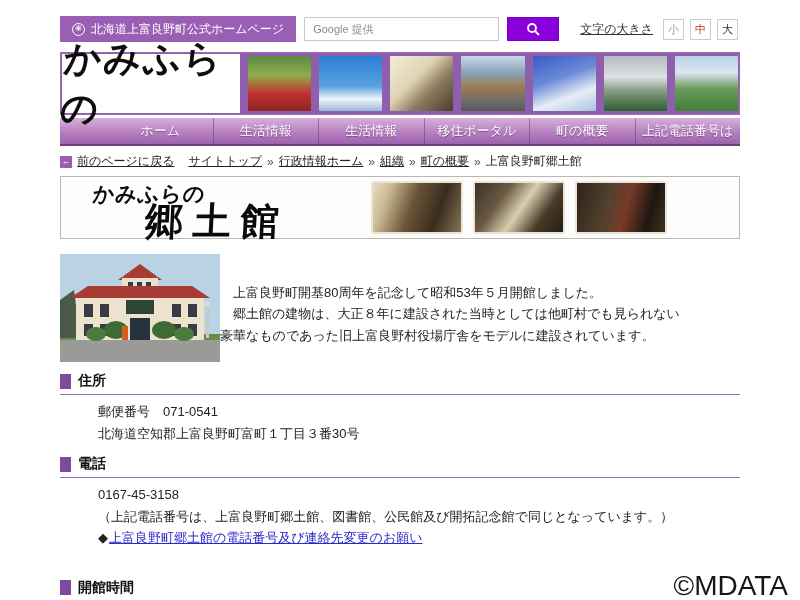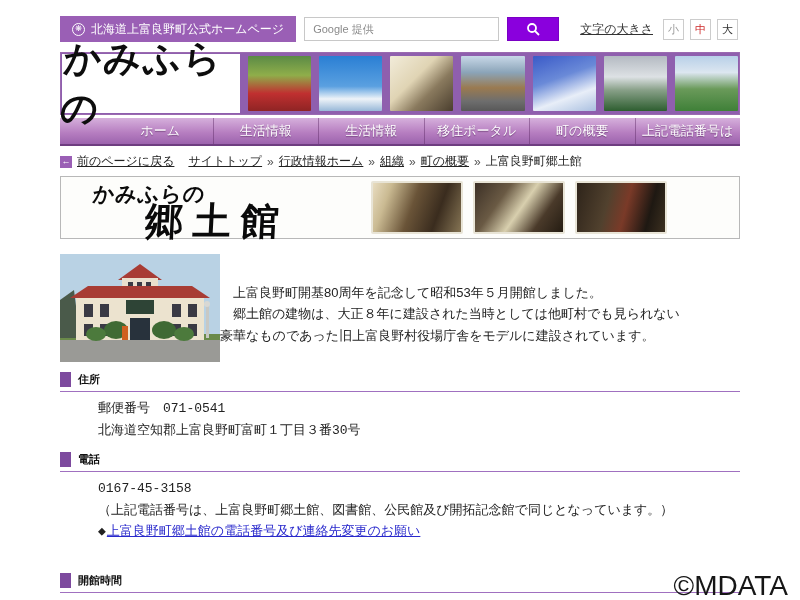--- a/index.html
+++ b/index.html
@@ -78,23 +78,23 @@
   
   .intro { margin-top:15px; display:flex; }
   .building-photo { width:160px; height:108px; flex-shrink:0; display:block; }
   .intro-text { font-size:13px; line-height:1.65; color:#222; padding-top:28px; width:462px; }
 
   
   .section { margin-top:10px; }
   .sec-heading { display:flex; align-items:center; gap:7px; border-bottom:1px solid #a070c0;
     padding-bottom:4px; }
   .sec-marker { width:11px; height:15px; background:#7d4a9e; }
-  .sec-title { font-size:11px; font-weight:bold; color:#111; }
+  .sec-title { font-size:14px; font-weight:bold; color:#111; }
   .sec-body { padding:5px 0 4px 38px; font-size:13px; line-height:1.5; color:#222; }
-  .sec-body p { margin:2px 0;font-family:Liberation Mono, monospace; }
+  .sec-body p { margin:2px 0; }
   .phone-link-row { margin-top:14px; font-size:13px; }
   .link-bullet { color:#222; margin-right:1px; }
   .phone-link { color:#2929cc; text-decoration:underline; cursor:pointer; }
   .sec-phone { margin-top:6px; }
   .sec-hours { margin-top:25px; }
 
   .watermark { position:fixed; right:12px; bottom:-2px; font-size:28px; color:#161616;
     letter-spacing:0px; font-weight:500; }
 </style>
 </head>

